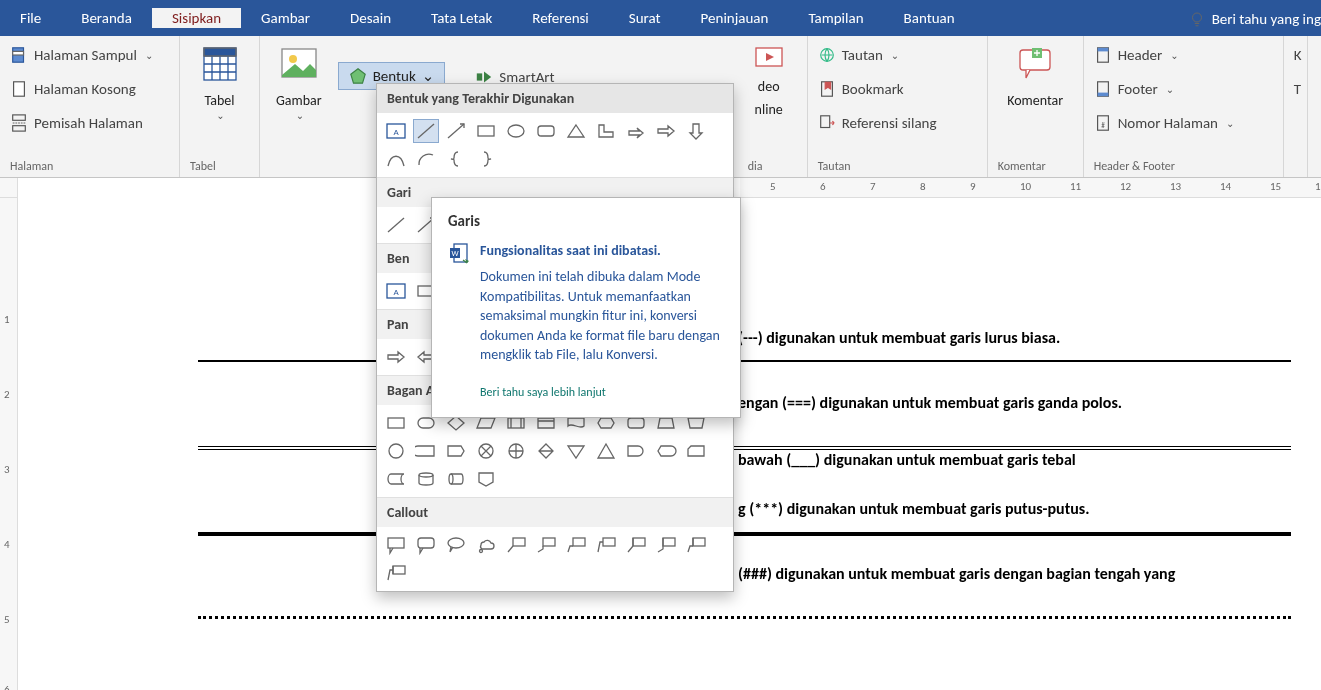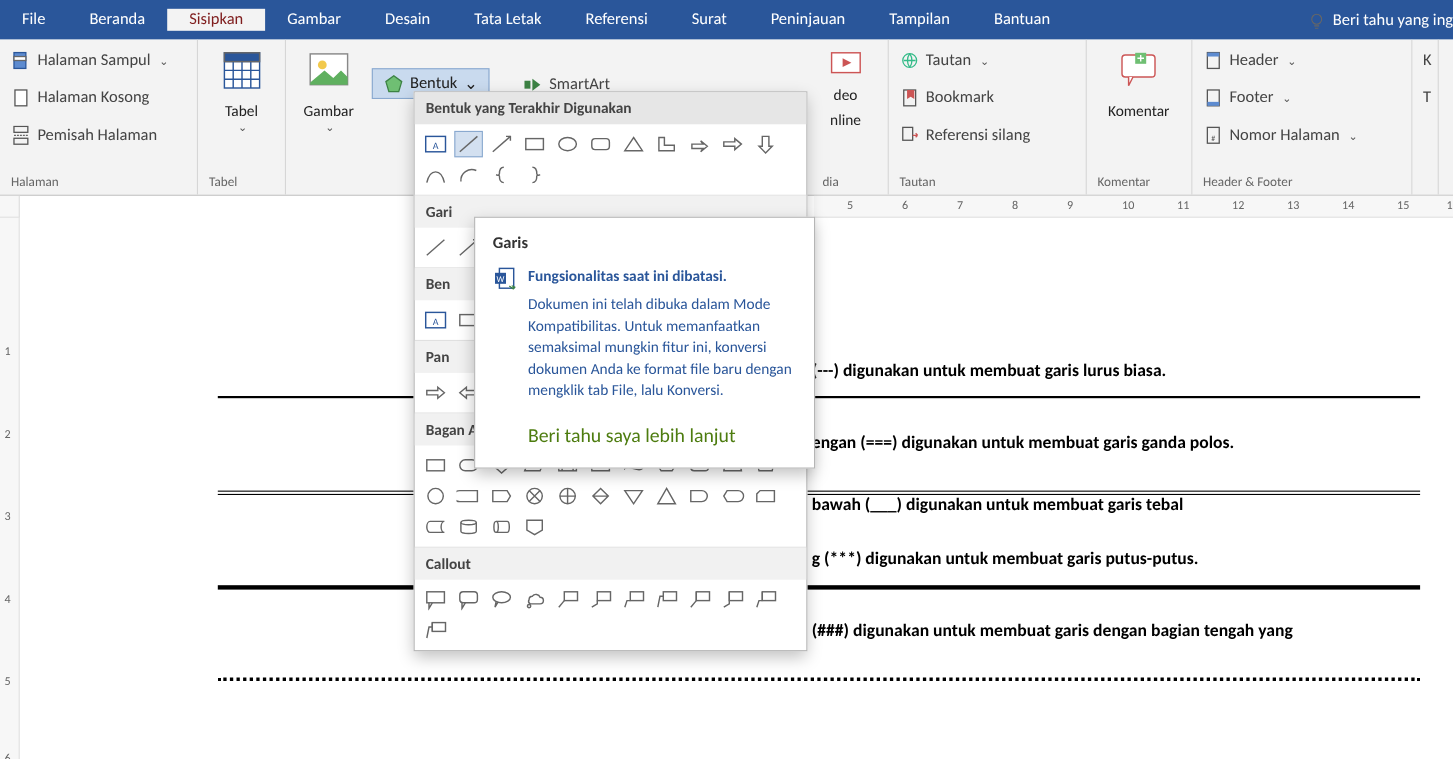--- a/index.html
+++ b/index.html
@@ -39,21 +39,21 @@
   .sh svg { width: 22px; height: 20px; }
   .sh.sel { background: #d3e0f0; border-color: #8aa9cf; }
 
   
   .tooltip { position: absolute; left: 431px; top: 166px; width: 310px; background: #fff; border: 1px solid #b5b5b5; box-shadow: 0 6px 14px rgba(0,0,0,.25); z-index: 30; padding: 14px 16px 18px; margin-top: 31px; }
   .tooltip-title { font-weight: 700; color: #333; font-size: 15px; margin-bottom: 12px; }
   .tip-body { display: flex; gap: 10px; }
   .tip-icon { width: 22px; flex: none; }
   .tip-h { color: #2a569a; font-weight: 600; margin-bottom: 8px; }
   .tip-p { color: #2a569a; font-size: 14px; line-height: 1.4; }
-  .tip-link { color: #4d7c0f; font-size: 18px; margin-top: 20px; cursor: pointer; }
+  .tip-link { color: #0f766e; font-size: 12px; margin-top: 20px; cursor: pointer; }
 
   
   .hruler { position: absolute; top: 178px; height: 20px; background: #f7f7f7; border-bottom: 1px solid #ddd; font-size: 11px; color: #666; }
   .hruler-left { left: 0; width: 18px; background: #f7f7f7; border-right: 1px solid #ddd; }
   .hruler-right { left: 740px; right: 0; }
   .hruler-right .ticks { display: flex; align-items: center; height: 100%; position: relative; }
   .hruler-right .num { position: absolute; top: 2px; }
 
   
   .vruler { position: absolute; left: 0; top: 198px; width: 18px; bottom: 0; background: #f7f7f7; border-right: 1px solid #ddd; font-size: 11px; color: #666; }

